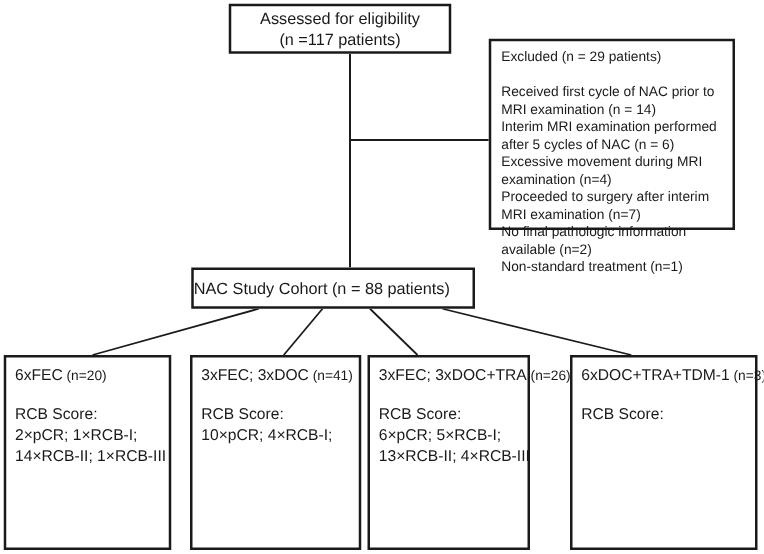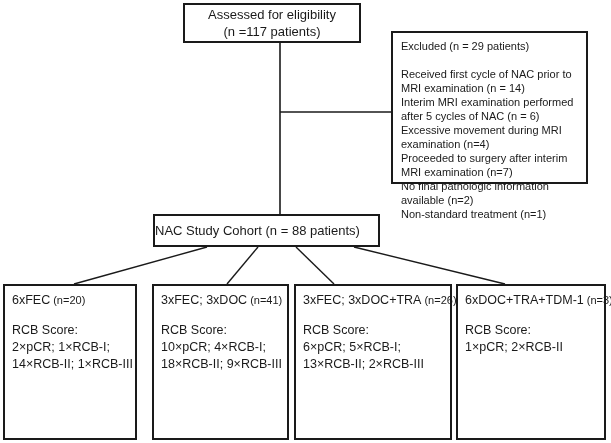--- a/index.html
+++ b/index.html
@@ -47,21 +47,21 @@
     display: flex; align-items: center; 
     font-size: 13px; text-align: center;
   }
   .arm-box {
     top: 284px; height: 156px;
     padding: 6px 2px 4px 7px;
     font-size: 12.5px; line-height: 17px;
   }
   .arm1 { left: 3px;   width: 134px; }
   .arm2 { left: 136px; width: 137px; margin-left: 16px; }
-  .arm3 { left: 294px; width: 158px; }
+  .arm3 { left: 294px; width: 130px; }
   .arm4 { left: 456px; width: 150px; }
   .arm-title { white-space: nowrap; }
   .nlabel { font-size: 11px; margin-left: 3px; }
   .arm-score { margin-top: 13px; }
   .arm-score div { white-space: nowrap; }
 </style>
 </head>
 <body>
 
 <div class="canvas">
@@ -107,38 +107,36 @@
     </div>
   </div>
 
   <div class="box arm-box arm2">
     <div class="arm-title">
       <span>3xFEC; 3xDOC</span><span class="nlabel">(n=41)</span>
     </div>
     <div class="arm-score">
       <div>RCB Score:</div>
       <div>10×pCR; 4×RCB-I;</div>
-      <div>18×RCB-II; 9×RCB-III</div>
     </div>
   </div>
 
   <div class="box arm-box arm3">
     <div class="arm-title">
       <span>3xFEC; 3xDOC+TRA</span><span class="nlabel">(n=26)</span>
     </div>
     <div class="arm-score">
       <div>RCB Score:</div>
       <div>6×pCR; 5×RCB-I;</div>
-      <div>13×RCB-II; 2×RCB-III</div>
+      <div>13×RCB-II; 4×RCB-III</div>
     </div>
   </div>
 
   <div class="box arm-box arm4">
     <div class="arm-title">
       <span>6xDOC+TRA+TDM-1</span><span class="nlabel">(n=3)</span>
     </div>
     <div class="arm-score">
       <div>RCB Score:</div>
-      <div>1×pCR; 2×RCB-II</div>
     </div>
   </div>
 
 </div>
 
 </body></html>

